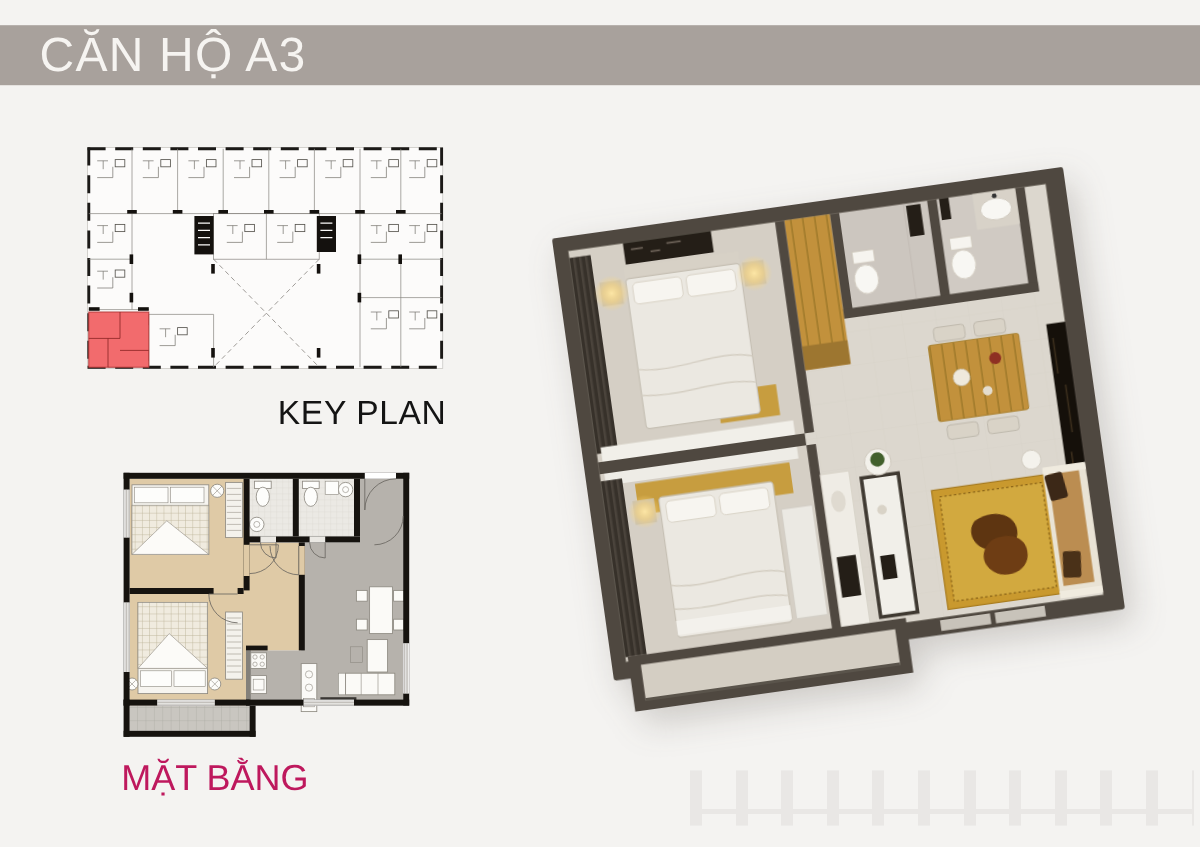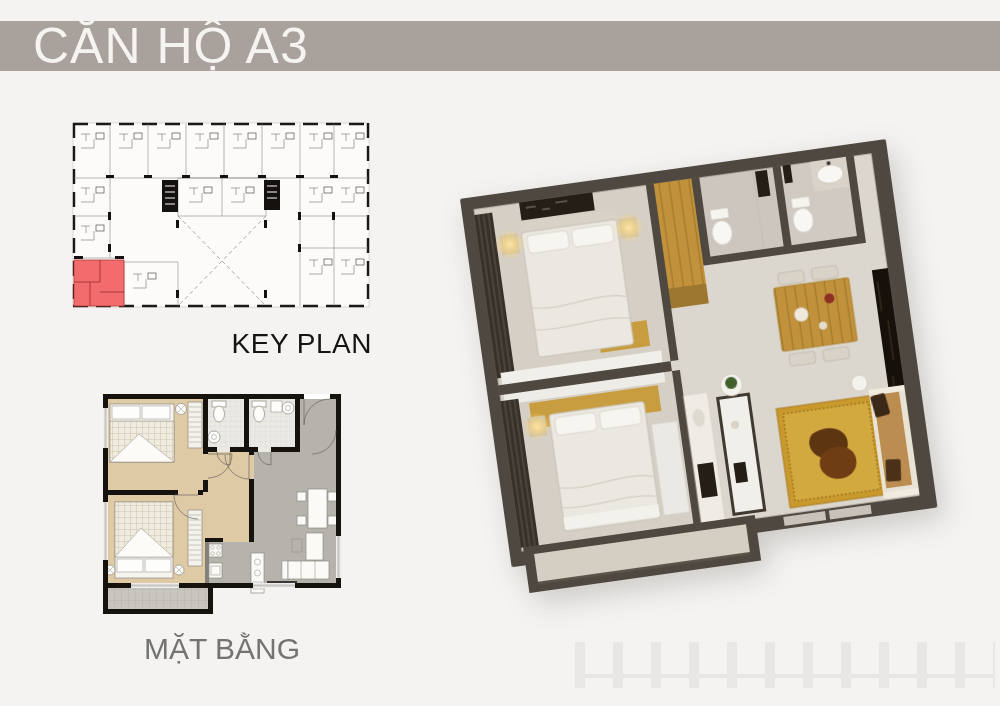--- a/index.html
+++ b/index.html
@@ -5,32 +5,32 @@
   html,body{margin:0;padding:0}
   body{
     width:1000px;height:706px;position:relative;overflow:hidden;
     background:var(--page-bg,#f4f3f1);
     font-family:"Liberation Sans",sans-serif;
   }
   .banner{
     position:absolute;left:0;top:21px;width:1000px;height:50px;
     background:var(--banner-bg,#a8a19c);
     color:var(--banner-text,#f6f4f1);
-    font-size:50px;line-height:50px;letter-spacing:1px;
+    font-size:40px;line-height:50px;letter-spacing:1px;
     padding-left:33px;box-sizing:border-box;
   }
   .keyplan-svg{position:absolute;left:70px;top:120px}
   .label-key{
     position:absolute;left:70px;top:328px;width:302px;text-align:right;
     font-size:28px;color:#141414;letter-spacing:.5px;
   }
   .plan2d-svg{position:absolute;left:101px;top:392px}
   .label-mb{
-    position:absolute;left:101px;top:632px;width:242px;text-align:center;
-    font-size:30px;color:#737373;
+    position:absolute;left:101px;top:632px;width:242px;text-align:left;
+    font-size:30px;color:#be185d;
   }
   .render3d{
     position:absolute;left:486px;top:167px;width:430px;height:405px;
     transform:rotate(-8deg);transform-origin:center center;
     filter:drop-shadow(6px 12px 14px rgba(70,60,48,.22));
   }
   .watermark{
     position:absolute;left:575px;top:642px;width:420px;height:46px;opacity:.10;
     background:
       repeating-linear-gradient(90deg, #8c8780 0 10px, transparent 10px 38px),

